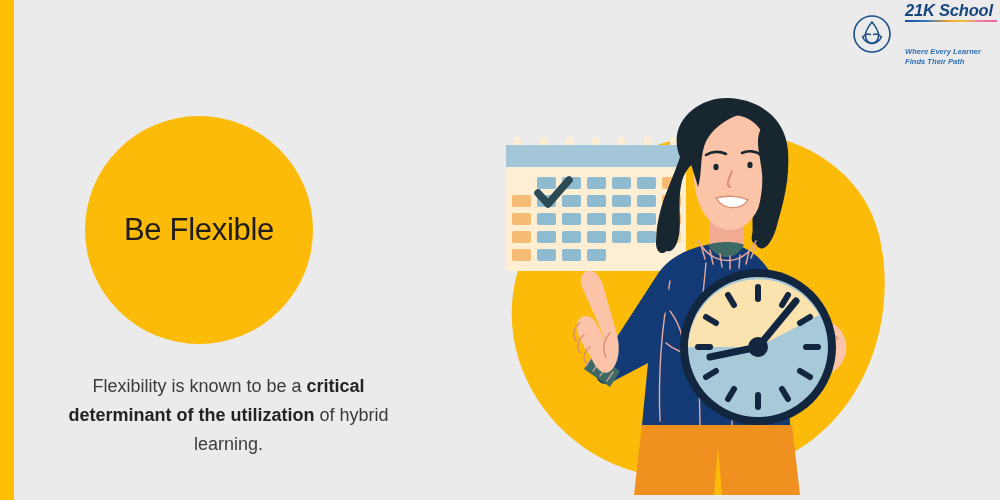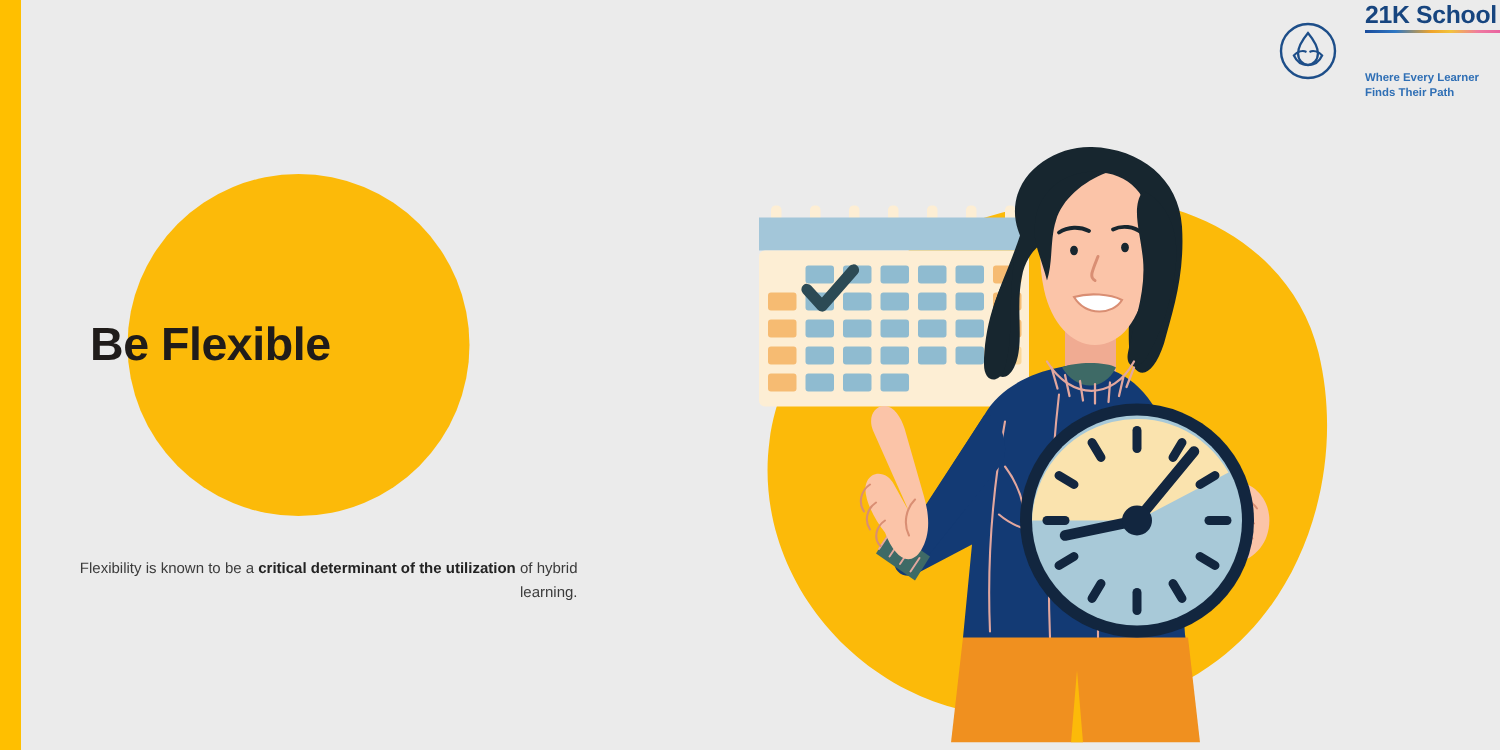--- a/index.html
+++ b/index.html
@@ -24,21 +24,22 @@
     background: #ffbf00;
   }
 
   
   #logo {
     position: absolute;
     left: 852px; top: 10px;
     width: 140px; height: 48px;
     display: flex;
     align-items: center;
-    gap: 18px;
+    gap: 13px;
+    font-style: italic;
   }
   #logo-mark { width: 40px; height: 40px; flex: 0 0 40px; }
   #logo-text { display: flex; flex-direction: column; line-height: 1; }
   #logo-name {
     font-size: 16.5px;
     font-weight: bold;
     color: #17457f;
     letter-spacing: -0.2px;
     white-space: nowrap;
   }
@@ -62,33 +63,34 @@
     position: absolute;
     left: 85px; top: 116px;
     width: 228px; height: 228px;
     border-radius: 50%;
     background: #fcba09;
   }
   #hero-title {
     position: absolute;
     left: 60px; top: 212px;
     width: 278px;
+    text-align: center;
     font-size: 31px;
-    font-weight: bold;
+    font-weight: normal;
     color: #201c1a;
     letter-spacing: -0.3px;
   }
 
   
   #hero-body {
     position: absolute;
-    left: 40px; top: 372px;
+    left: 56px; top: 372px;
     width: 345px;
-    text-align: right;
-    font-size: 10px;
+    text-align: center;
+    font-size: 18px;
     line-height: 1.62;
     color: #3b3b3b;
   }
   #hero-body b { font-weight: bold; color: #232323; }
 
   
   #illustration {
     position: absolute;
     left: 470px; top: 95px;
     width: 430px; height: 400px;

